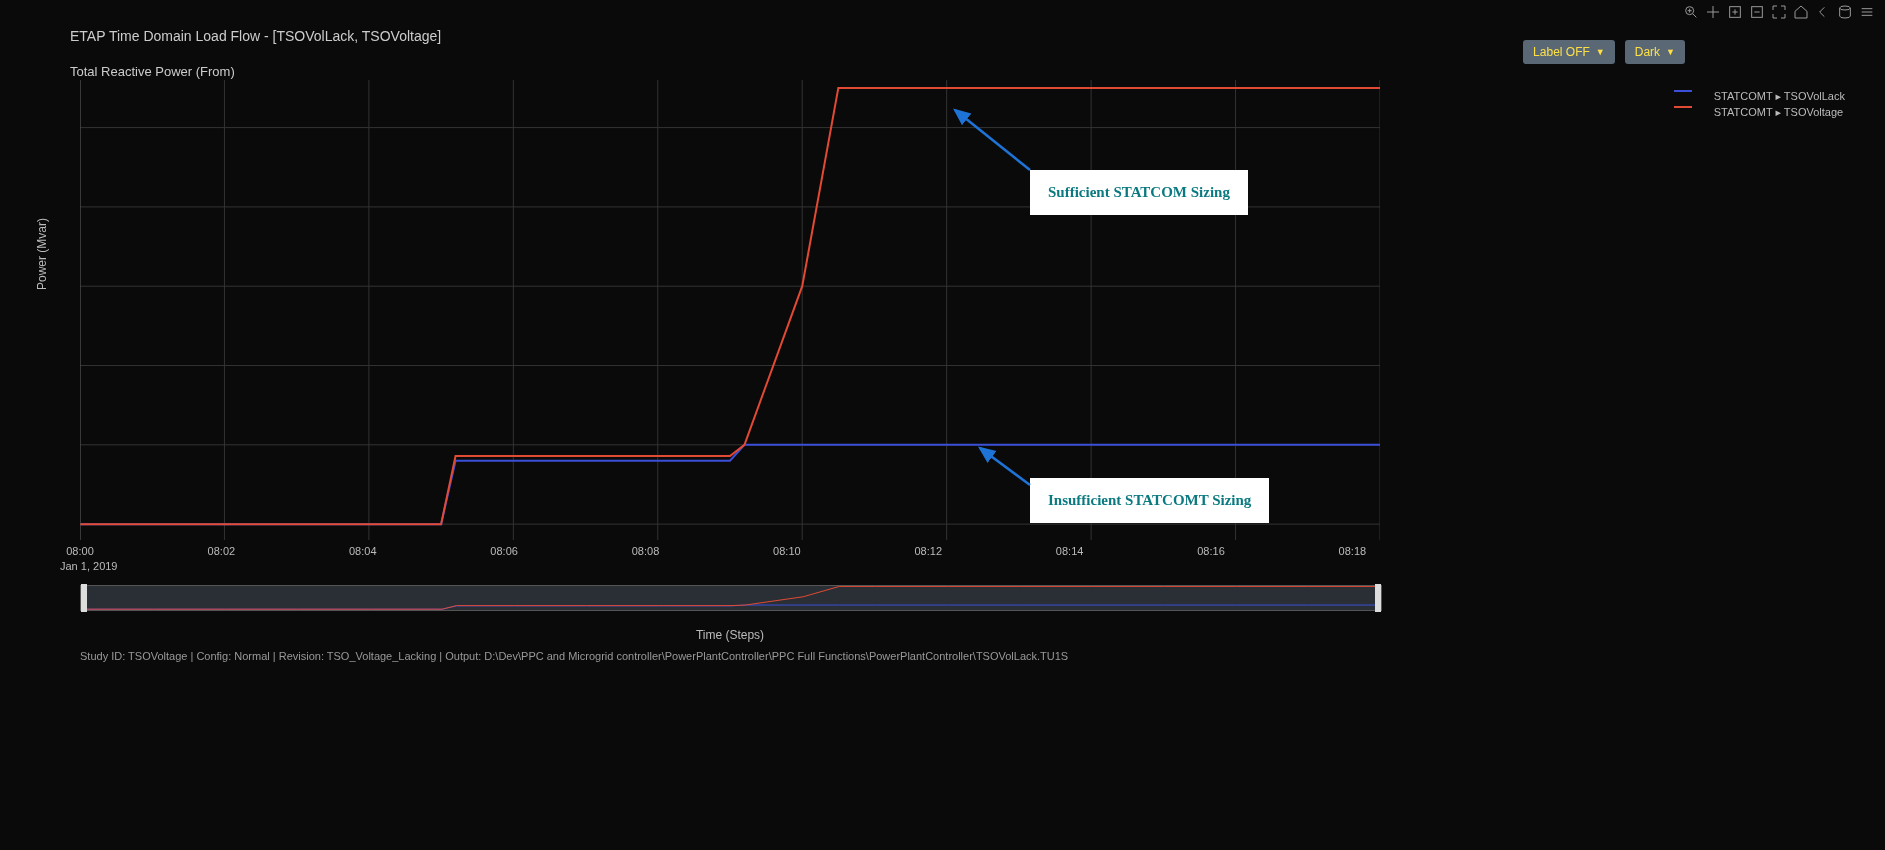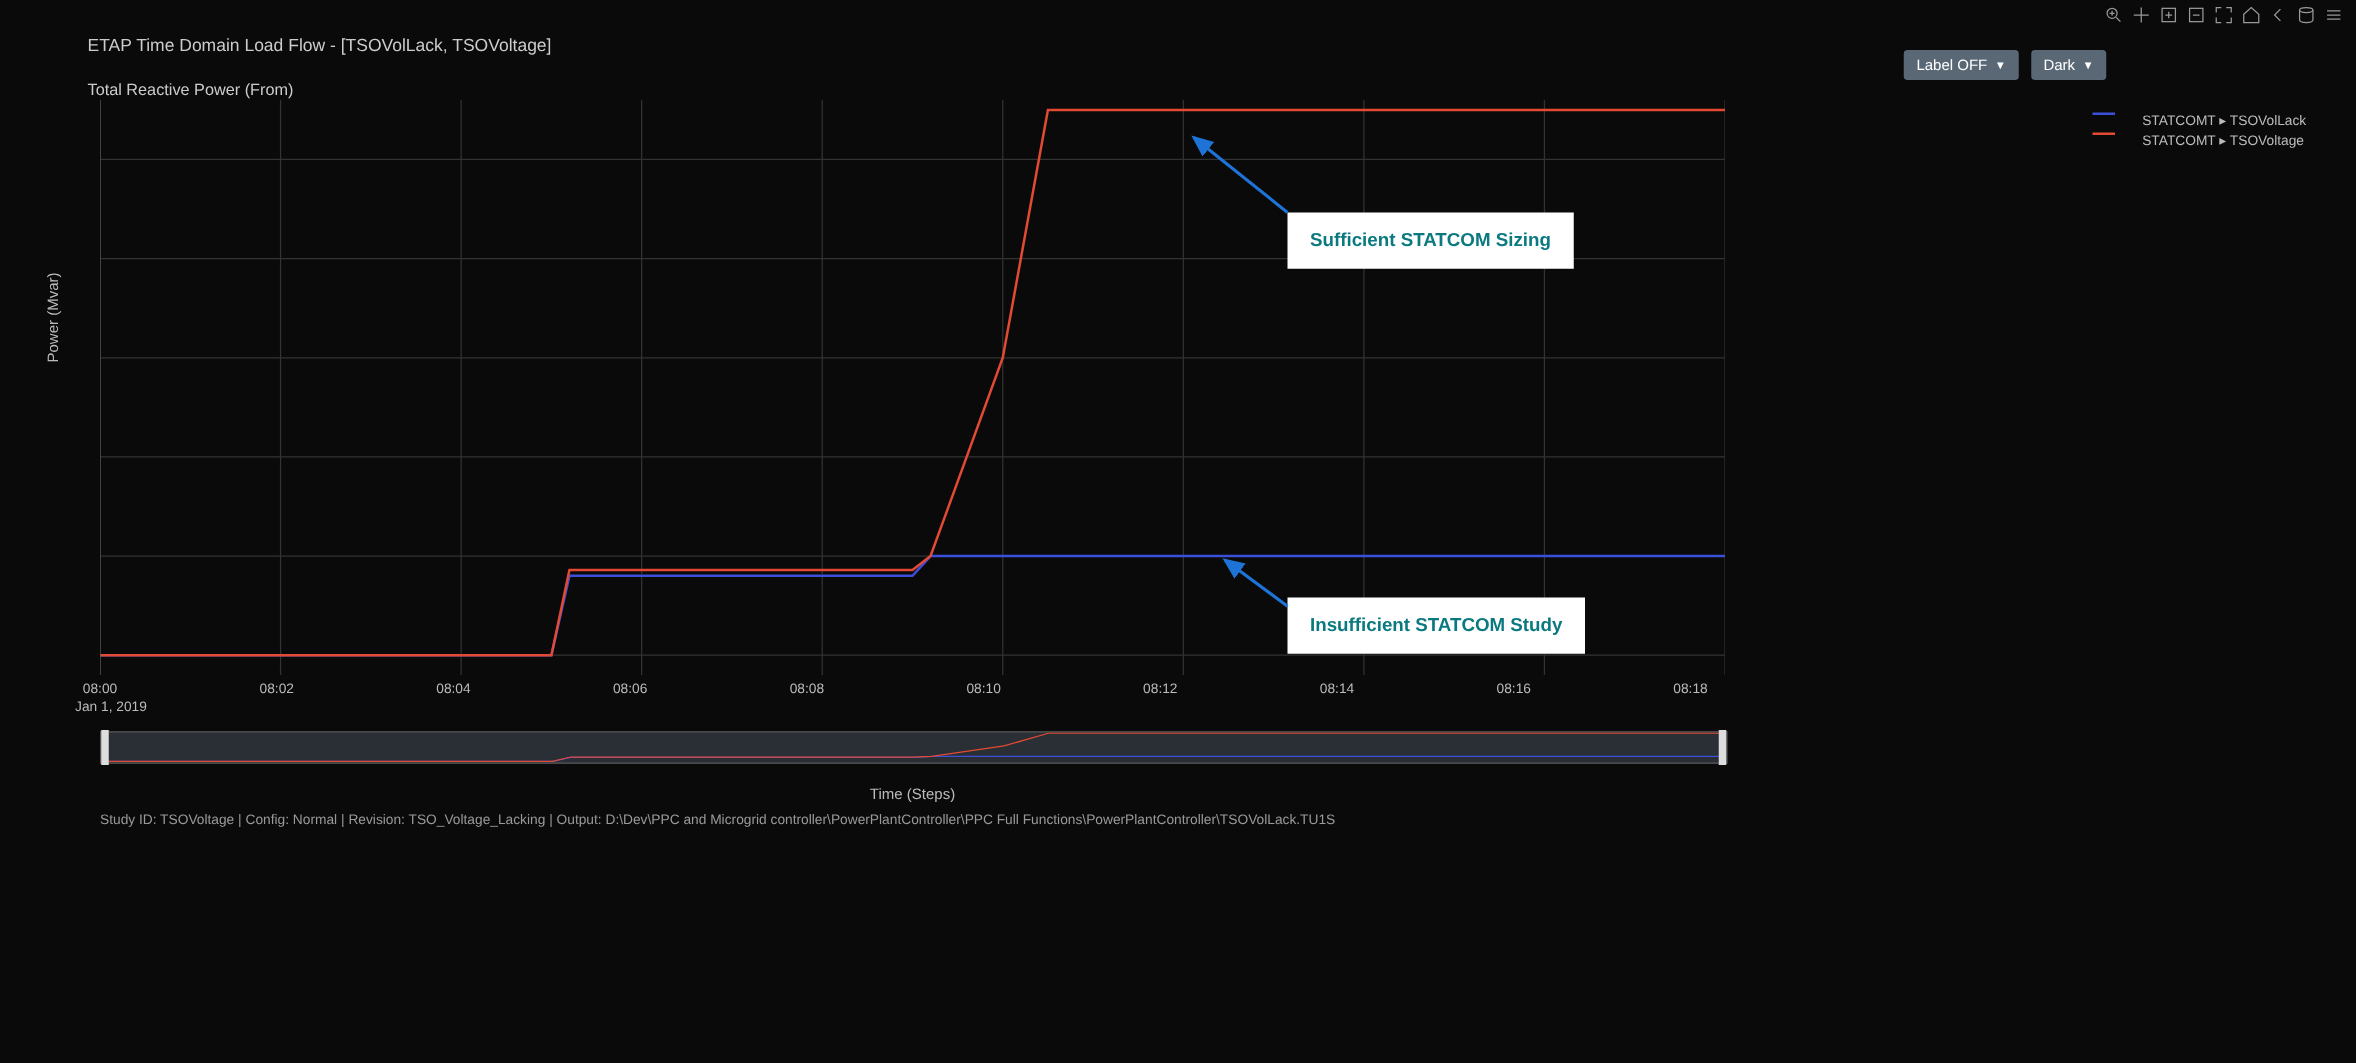--- a/index.html
+++ b/index.html
@@ -2,39 +2,39 @@
 <html><head>
 <meta charset="utf-8">
 <style>
   html,body{margin:0;padding:0;background:#0a0a0a;color:#bbb;font-family:Verdana,Geneva,sans-serif;font-size:12px;width:1885px;height:850px;overflow:hidden}
   .toolbar{position:absolute;top:4px;right:10px;display:flex;gap:6px;align-items:center}
   .toolbar .ticon{width:16px;height:16px;color:#999;cursor:pointer;display:flex;align-items:center;justify-content:center}
   .toolbar .ticon svg{width:16px;height:16px;stroke:#999;fill:none;stroke-width:1.5}
   .title-block{position:absolute;top:28px;left:70px;color:#ccc;font-size:14px}
   .title-block .t2{font-size:13px;margin-top:20px}
   .btns{position:absolute;top:40px;right:200px;display:flex;gap:10px}
-  .btn{background:#5a6876;color:#ffffff;padding:5px 10px;border-radius:3px;font-size:12px;cursor:pointer;display:flex;align-items:center;gap:6px}
+  .btn{background:#5a6876;color:#fde047;padding:5px 10px;border-radius:3px;font-size:12px;cursor:pointer;display:flex;align-items:center;gap:6px}
   .btn .tri{font-size:9px}
   .legend{position:absolute;top:90px;right:40px;font-size:11px;color:#bbb}
   .legend-row{display:flex;gap:22px;margin-bottom:3px}
   .legend-swatch{width:18px;height:2px}
   .plot{position:absolute;top:80px;left:80px;width:1300px;height:460px}
   .plot svg{width:100%;height:100%}
   .grid line{stroke:#333;stroke-width:1}
   .axis text{fill:#bbb;font-size:11px}
   .ylabel{position:absolute;top:290px;left:35px;transform:rotate(-90deg);transform-origin:left top;font-size:12px;color:#bbb}
   .xticks{position:absolute;top:545px;left:80px;width:1300px;display:flex;justify-content:space-between;font-size:11px;color:#bbb}
   .xticks span{transform:translateX(-50%)}
   .datelabel{position:absolute;top:560px;left:60px;font-size:11px;color:#bbb}
   .range-slider{position:absolute;top:585px;left:80px;width:1300px;height:24px;background:#2a2f35;border:1px solid #555}
   .range-slider .handle{position:absolute;top:-2px;width:6px;height:28px;background:#ddd}
   .range-slider .mini{position:absolute;inset:0}
   .xlabel{position:absolute;top:628px;left:0;width:1460px;text-align:center;font-size:12px;color:#bbb}
   .footer{position:absolute;top:648px;left:80px;font-size:11px;color:#999;line-height:1.5}
-  .callout{position:absolute;background:#fff;color:#0b7a80;font-weight:bold;font-size:15px;padding:14px 18px;font-family:Liberation Sans, sans-serif}
+  .callout{position:absolute;background:#fff;color:#0b7a80;font-weight:bold;font-size:15px;padding:14px 18px;font-family:Liberation Serif, serif}
   .arrow{position:absolute;pointer-events:none}
 </style>
 </head>
 <body>
 
 <div class="toolbar">
   <span class="ticon">
       <svg viewBox="0 0 24 24">
         <circle cx="10" cy="10" r="6"></circle>
         <line x1="15" y1="15" x2="20" y2="20"></line>
@@ -194,21 +194,21 @@
 <svg class="arrow" style="top:100px;left:940px;width:100px;height:80px">
   <defs>
       <marker id="ah1" markerWidth="8" markerHeight="8" refX="6" refY="3" orient="auto">
         <path d="M0,0 L7,3 L0,6 Z" fill="#1e73d6"></path>
       </marker>
     </defs>
   <line x1="90" y1="70" x2="15" y2="10" stroke="#1e73d6" stroke-width="2.5" marker-end="url(#ah1)"></line>
 </svg>
 
 <div class="callout" style="top:478px;left:1030px">
-  <span>Insufficient STATCOM Study</span>
+  <span>Insufficient STATCOMT Sizing</span>
 </div>
 <svg class="arrow" style="top:440px;left:970px;width:70px;height:55px">
   <defs>
       <marker id="ah2" markerWidth="8" markerHeight="8" refX="6" refY="3" orient="auto">
         <path d="M0,0 L7,3 L0,6 Z" fill="#1e73d6"></path>
       </marker>
     </defs>
   <line x1="60" y1="45" x2="10" y2="8" stroke="#1e73d6" stroke-width="2.5" marker-end="url(#ah2)"></line>
 </svg>
 

